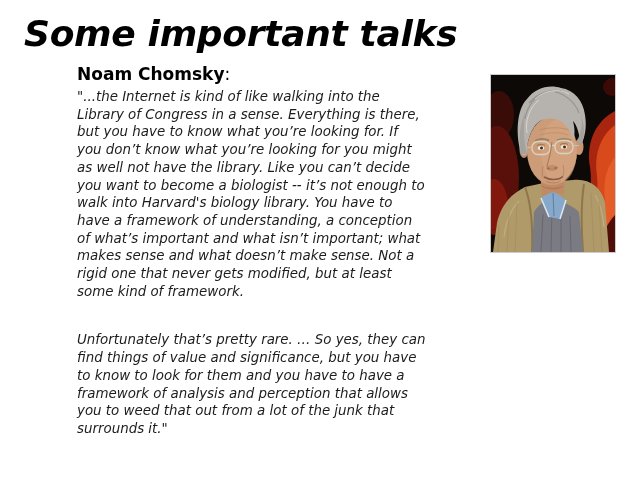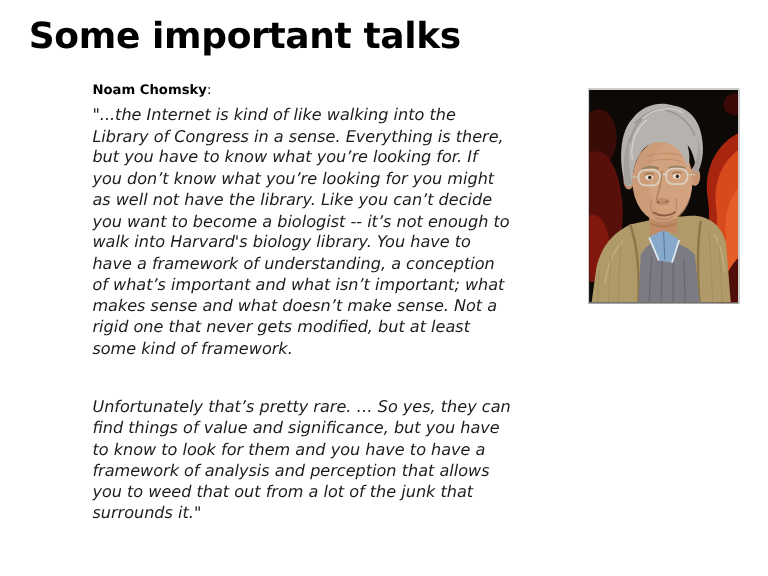--- a/index.html
+++ b/index.html
@@ -8,33 +8,34 @@
     background: #ffffff;
     position: relative;
     overflow: hidden;
     font-family: "DejaVu Sans", "Liberation Sans", sans-serif;
   }
   .slide { position: absolute; inset: 0; }
   .slide-title {
     position: absolute;
     left: 24px; top: 13px;
     margin: 0;
-    font-size: 30px;
+    font-size: 36px;
     font-weight: bold;
+    font-style: italic;
     color: #000000;
     letter-spacing: -0.3px;
     white-space: nowrap;
   }
   .content {
     position: absolute;
     left: 77px; top: 64px;
     width: 408px;
   }
   .speaker {
-    font-size: 11px;
+    font-size: 17px;
     line-height: 21px;
     color: #000000;
     margin: 0 0 3px 0;
   }
   .speaker-name { font-weight: bold; }
   .speaker-colon { font-weight: normal; }
   .quote {
     font-size: 13.4px;
     font-style: italic;
     line-height: 17.7px;

